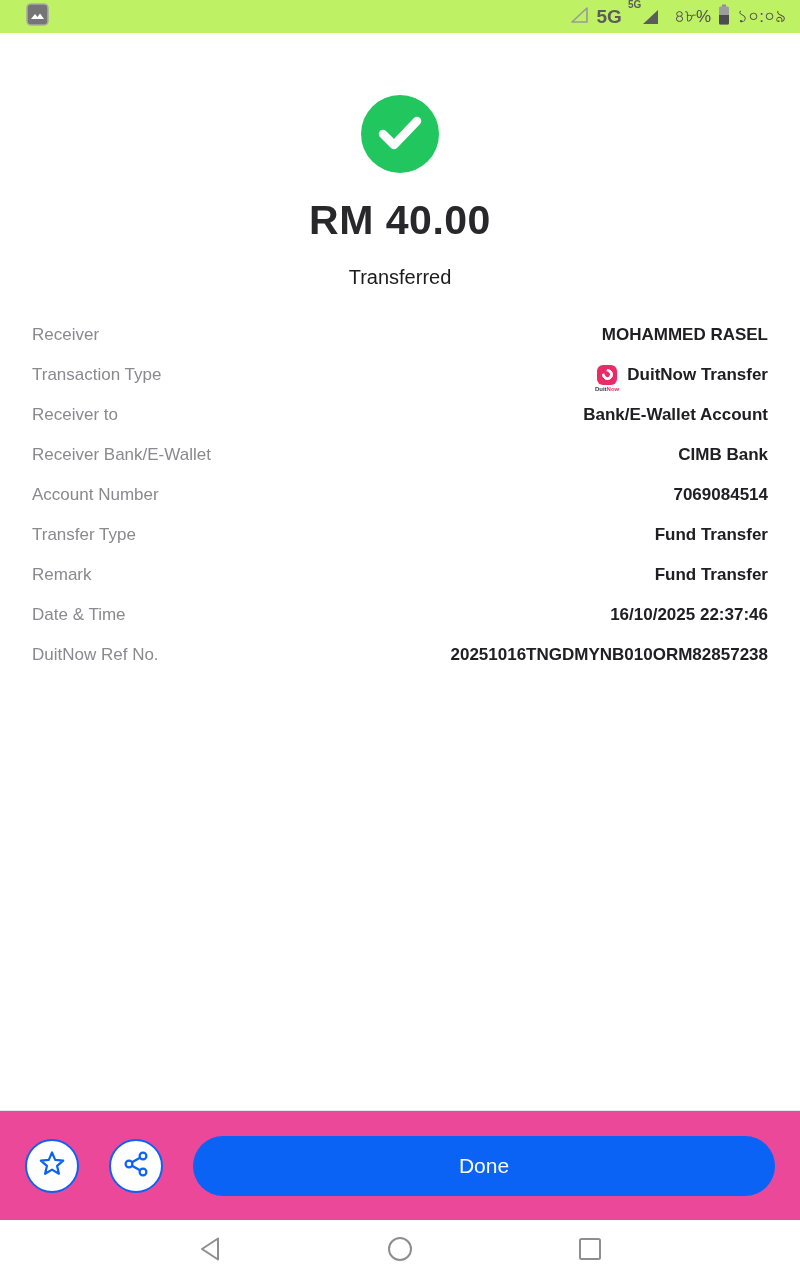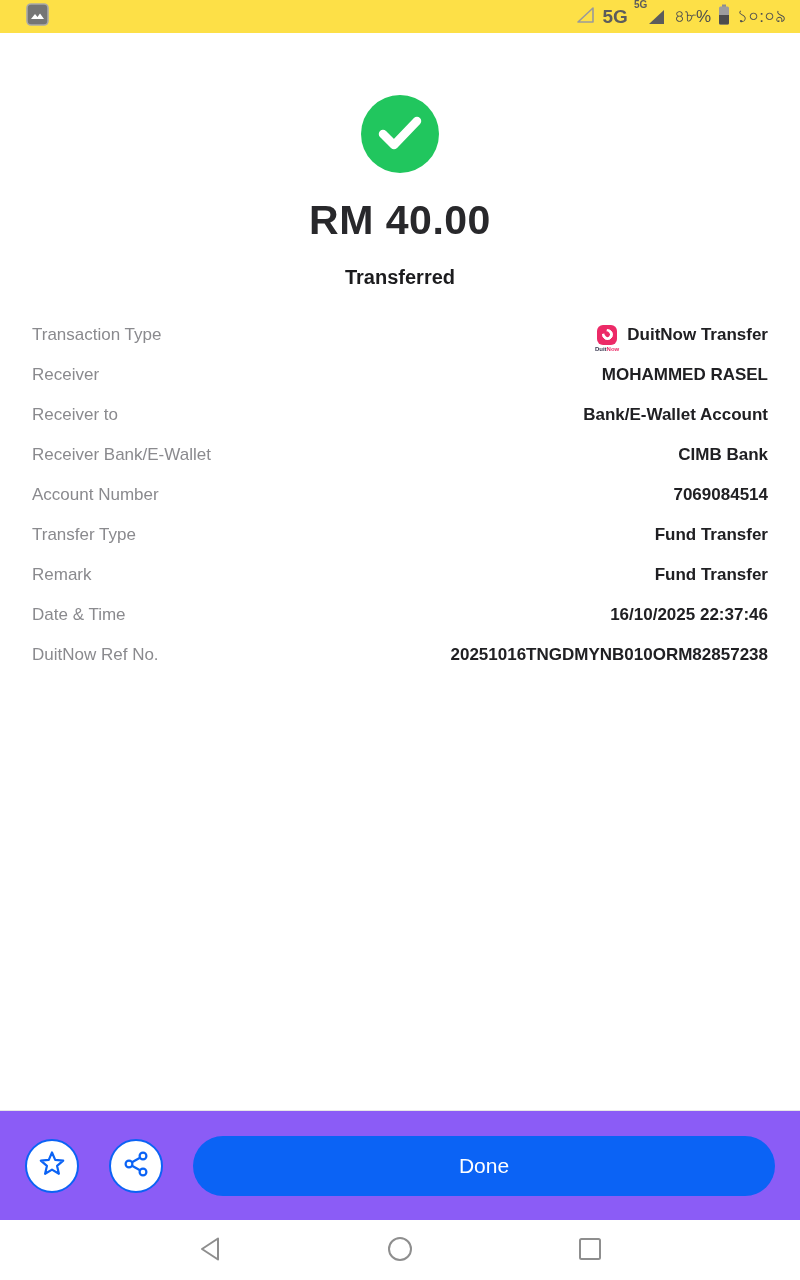--- a/index.html
+++ b/index.html
@@ -8,21 +8,21 @@
     font-family: "Liberation Sans", "DejaVu Sans", sans-serif;
     background: #ffffff;
     position: relative;
     overflow: hidden;
     color: #212124;
   }
 
   
   .status-bar {
     height: 33px;
-    background: #fde047;
+    background: #bef264;
     display: flex;
     align-items: center;
     justify-content: space-between;
     padding: 0 14px 0 26px;
   }
   .sb-left, .sb-right { display: flex; align-items: center; gap: 7px; }
   .sb-net-label { font-size: 19px; font-weight: 700; color: #5c5c5c; letter-spacing: 0; }
   .sb-sim2 { position: relative; display: flex; align-items: flex-end; }
   .sb-sim2 .sup {
     font-size: 10px; font-weight: 700; color: #5c5c5c;
@@ -34,21 +34,21 @@
   .content { text-align: center; }
   .check-wrap { margin-top: 62px; display: flex; justify-content: center; }
   .check-circle {
     width: 78px; height: 78px; border-radius: 50%;
     background: var(--green);
     display: flex; align-items: center; justify-content: center;
   }
   .amount-line { margin-top: 24px; font-size: 41px; color: #28282b; letter-spacing: 0.5px; }
   .amount-line .currency { font-weight: 700; }
   .amount-line .amount { font-weight: 700; }
-  .status-text { margin-top: 22px; font-size: 20px; font-weight: 700; color: #1c1c1e; }
+  .status-text { margin-top: 22px; font-size: 20px; font-weight: 400; color: #1c1c1e; }
 
   
   .details { margin-top: 26px; }
   .detail-row {
     height: 40px;
     display: flex; align-items: center; justify-content: space-between;
     padding: 0 32px;
   }
   .row-label { font-size: 17px; color: #8a8a8e; font-weight: 400; }
   .row-value {
@@ -74,21 +74,21 @@
   }
   .dn-word { font-size: 6px; font-weight: 700; margin-top: 1px; letter-spacing: 0; }
   .dn-duit { color: #3a3a52; }
   .dn-now { color: var(--pink); }
 
   
   .footer {
     position: absolute;
     top: 1110px; left: 0; right: 0;
     height: 110px;
-    background: #8b5cf6;
+    background: #ec4899;
     border-top: 1px solid #e6e6e6;
     display: flex; align-items: center;
     padding: 0 25px;
   }
   .icon-btn {
     width: 54px; height: 54px; border-radius: 50%;
     background: #ffffff;
     border: 2px solid var(--blue);
     display: flex; align-items: center; justify-content: center;
     margin-right: 30px;
@@ -136,21 +136,21 @@
         <path d="M2 16 L17 16 L17 2 Z" fill="none" stroke="#9a9a9a" stroke-width="1.6" stroke-linejoin="round"></path>
       </svg>
     </span>
     <span class="sb-net-label">5G</span>
     <span class="sb-sim2" style="margin-left:12px;">
       <span class="sup">5G</span>
       <svg width="20" height="18" viewBox="0 0 20 18">
         <path d="M2 16 L17 16 L17 2 Z" fill="#5c5c5c"></path>
       </svg>
     </span>
-    <span class="sb-text" style="margin-left:0;">৪৮%</span>
+    <span class="sb-text" style="margin-left:6px;">৪৮%</span>
     <span>
       <svg width="12" height="21" viewBox="0 0 12 21">
         <rect x="4" y="0.5" width="4" height="2.5" fill="#8d8d8d"></rect>
         <rect x="1" y="2.5" width="10" height="18" rx="1.5" fill="#9d9d9d"></rect>
         <path d="M1 11 h10 v8 a1.5 1.5 0 0 1 -1.5 1.5 h-7 a1.5 1.5 0 0 1 -1.5 -1.5 Z" fill="#4d4d4d"></path>
       </svg>
     </span>
     <span class="sb-text">১০:০৯</span>
   </div>
 </div>
@@ -165,42 +165,42 @@
   </div>
 
   <div class="amount-line">
     <span class="currency">RM</span>
     <span class="amount">40.00</span>
   </div>
 
   <div class="status-text">Transferred</div>
 
   <div class="details" id="details">
+  <div class="detail-row">
+    <span class="row-label">Receiver</span>
+    <span class="row-value">
+
+      <span class="row-value-text">MOHAMMED RASEL</span>
+    </span>
+  </div>
+
   <div class="detail-row">
     <span class="row-label">Transaction Type</span>
     <span class="row-value">
       <span class="duitnow-logo">
         <span class="dn-badge">
               <span class="dn-ring"></span>
             </span>
         <span class="dn-word"><span class="dn-duit">Duit</span><span class="dn-now">Now</span></span>
       </span>
       <span class="row-value-text">DuitNow Transfer</span>
     </span>
   </div>
 
   <div class="detail-row">
-    <span class="row-label">Receiver</span>
-    <span class="row-value">
-
-      <span class="row-value-text">MOHAMMED RASEL</span>
-    </span>
-  </div>
-
-  <div class="detail-row">
     <span class="row-label">Receiver to</span>
     <span class="row-value">
 
       <span class="row-value-text">Bank/E-Wallet Account</span>
     </span>
   </div>
 
   <div class="detail-row">
     <span class="row-label">Receiver Bank/E-Wallet</span>
     <span class="row-value">

